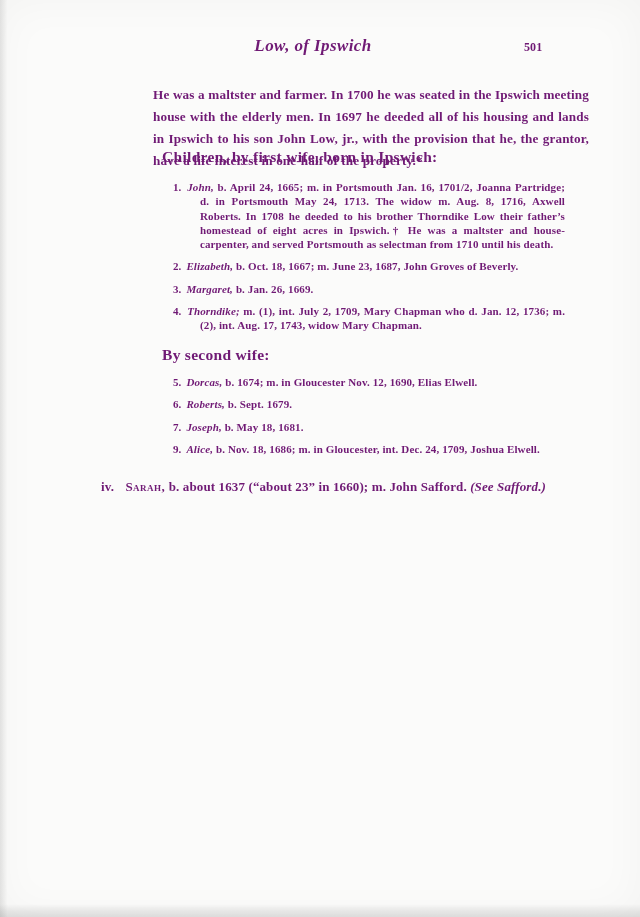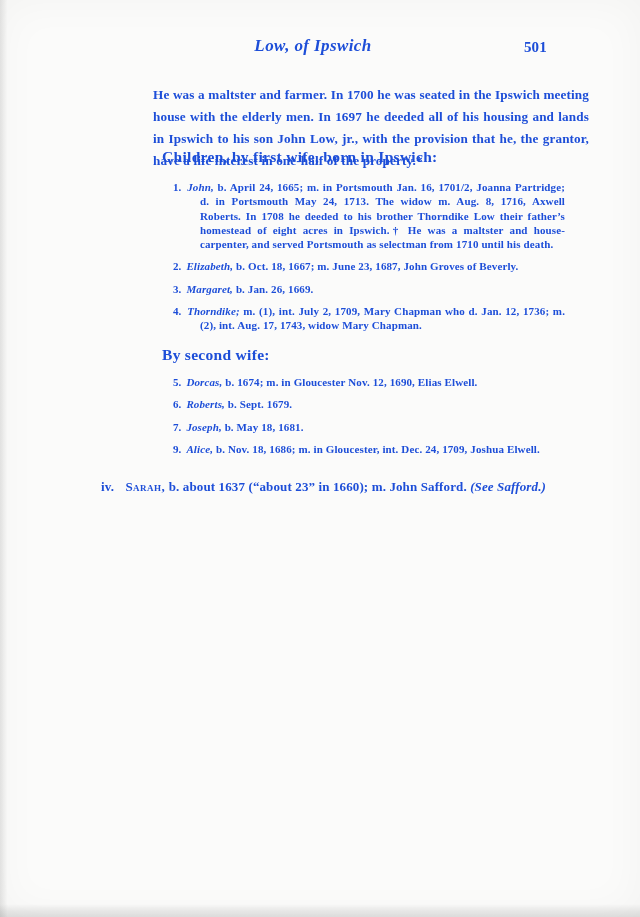--- a/index.html
+++ b/index.html
@@ -1,21 +1,21 @@
 <!DOCTYPE html>
 <html lang="en"><head>
 <meta charset="utf-8">
 <style>
   html,body { margin:0; padding:0; background:#e9e9e9; }
   .page {
     position:relative;
     width:640px; height:917px;
     margin:0 auto;
     background:#fbfbfa;
-    color:#1d4ed8;
+    color:#701a75;
     font-family:"Liberation Serif","DejaVu Serif",serif;
     font-weight:bold;
     letter-spacing:0.12px;
     overflow:hidden;
     box-shadow: inset 0 0 45px rgba(0,0,0,0.035);
   }
   
   .page::before {
     content:""; position:absolute; left:0; top:0; bottom:0; width:10px;
     background:linear-gradient(90deg, rgba(110,110,110,0.16), rgba(110,110,110,0) 75%);
@@ -30,21 +30,21 @@
   .running-title {
     position:absolute; top:36px; left:0; right:0;
     text-align:center;
     transform:translateX(-7px);
     font-style:italic;
     font-size:17px; line-height:19px;
     letter-spacing:0.4px;
   }
   .page-number {
     position:absolute; top:38px; left:524px;
-    font-size:15px; line-height:18px;
+    font-size:12px; line-height:18px;
   }
 
   .intro {
     position:absolute; top:68px; left:137px; width:436px;
     margin:16px;
     font-size:13.2px; line-height:22px;
     text-align:justify;
   }
 
   .sec-heading {

